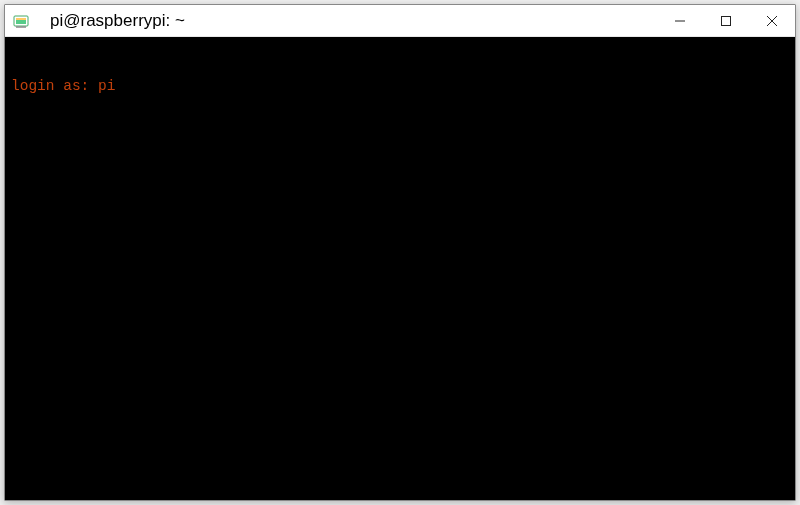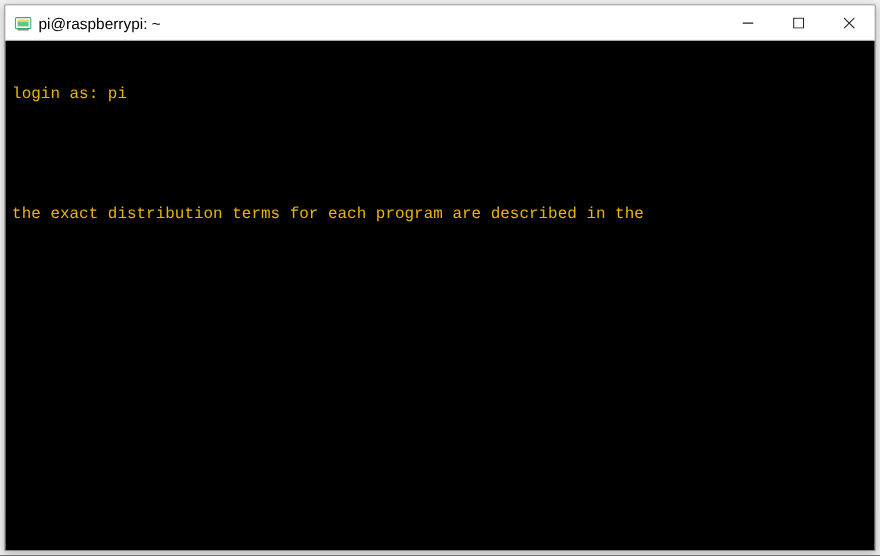--- a/index.html
+++ b/index.html
@@ -31,23 +31,24 @@
     .titlebar-icon {
       width: 16px;
       height: 16px;
       margin-left: 8px;
       margin-right: 6px;
       display: flex;
       align-items: center;
       justify-content: center;
     }
     .titlebar-title {
-      font-size: 14px;
+      font-size: 17px;
       color: #000;
       flex: 1;
+      margin-left: 15px;
     }
     .win-controls {
       display: flex;
       height: 100%;
     }
     .win-btn {
       width: 46px;
       height: 100%;
       display: flex;
       align-items: center;
@@ -56,21 +57,21 @@
       color: #000;
     }
     .win-btn svg { stroke: #222; }
     .terminal {
       flex: 1;
       background: #000000;
       padding: 4px 6px;
       font-family: "Consolas", "Courier New", monospace;
       font-size: 14.5px;
       line-height: 1.25;
-      color: #eab308;
+      color: #c2410c;
       overflow: hidden;
       white-space: pre-wrap;
     }
     .line { display: block; min-height: 1.25em; }
   </style>
 </head>
 <body>
 
 <div class="window">
   <div class="titlebar">
@@ -99,21 +100,20 @@
             <line x1="0" y1="0" x2="10" y2="10" stroke-width="1"></line>
             <line x1="10" y1="0" x2="0" y2="10" stroke-width="1"></line>
           </svg>
       </div>
     </div>
   </div>
 
   <div class="terminal">
     <span class="line">login as: pi</span>
     <span class="line"></span>
-    <span class="line">the exact distribution terms for each program are described in the</span>
     <span class="line"></span>
     
     
     
     
     
   </div>
 </div>
 
 </body></html>

